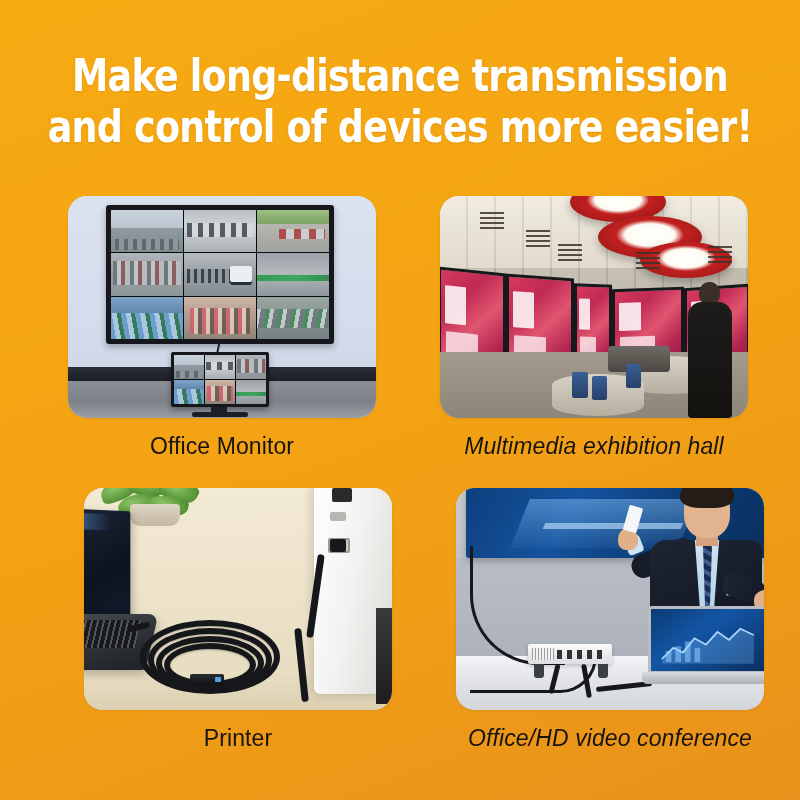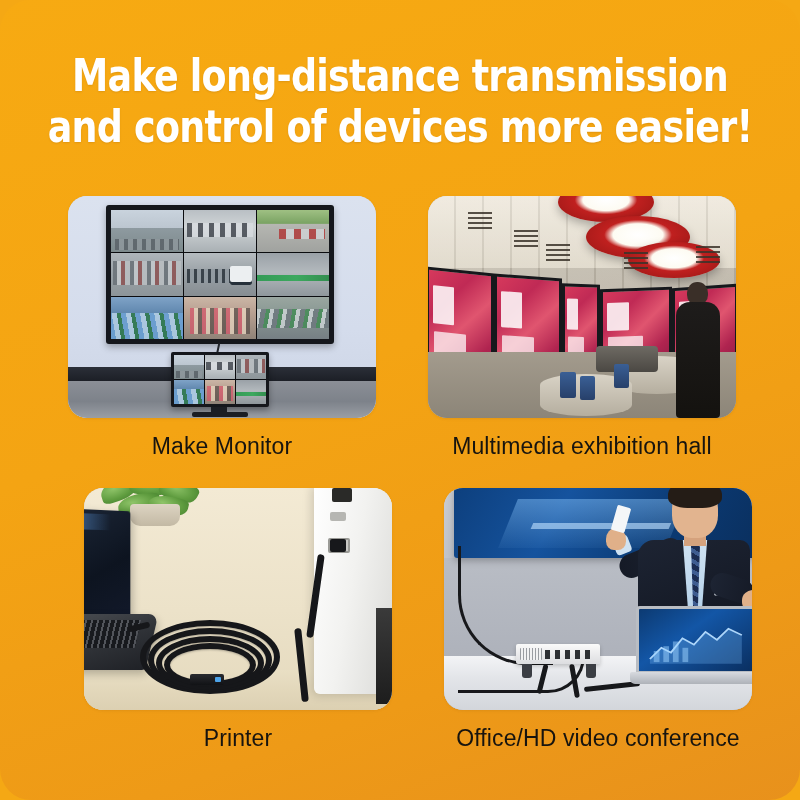--- a/index.html
+++ b/index.html
@@ -12,21 +12,20 @@
     overflow: hidden;
     font-family: "Liberation Sans", sans-serif;
     background: #F5A814;
   }
   #banner {
     position: relative;
     width: 800px;
     height: 800px;
     background: linear-gradient(160deg, #F7AA12 0%, #F4A413 45%, #EE9A17 78%, #E8911C 100%);
     overflow: hidden;
-    border-radius: 31px;
   }
 
   
   #headline {
     position: absolute;
     top: 50px;
     left: 0;
     width: 800px;
     text-align: center;
     color: #FFFFFF;
@@ -50,21 +49,21 @@
     width: 664px;
     height: 556px;
   }
   .card-cell {
     position: absolute;
     width: 308px;
   }
   .cell-r0 { top: 0px; }
   .cell-r1 { top: 292px; margin-left: 16px; }
   .cell-c0 { left: 0px; }
-  .cell-c1 { left: 360px; }
+  .cell-c1 { left: 372px; font-style: italic; }
 
   .photo {
     position: relative;
     width: 308px;
     height: 222px;
     border-radius: 19px;
     overflow: hidden;
     background: #cfd6e4;
     box-shadow: 0 1px 3px rgba(120,70,0,0.12);
   }
@@ -506,21 +505,21 @@
             <div class="cc cc2"></div>
             <div class="cc cc4"></div>
             <div class="cc cc7"></div>
             <div class="cc cc8"></div>
             <div class="cc cc6"></div>
           </div>
         </div>
         <div class="p1-stand"></div>
         <div class="p1-base"></div>
       </div>
-      <div class="caption">Make Monitor</div>
+      <div class="caption">Office Monitor</div>
     </div>
 
     <div class="card-cell cell-r0 cell-c1">
       <div class="photo">
         <div class="p2-bg"></div>
         <div class="p2-ceil"></div>
         <div class="p2-walls"></div>
 
         <div class="p2-ring r1"></div>
         <div class="p2-ring r2"></div>

